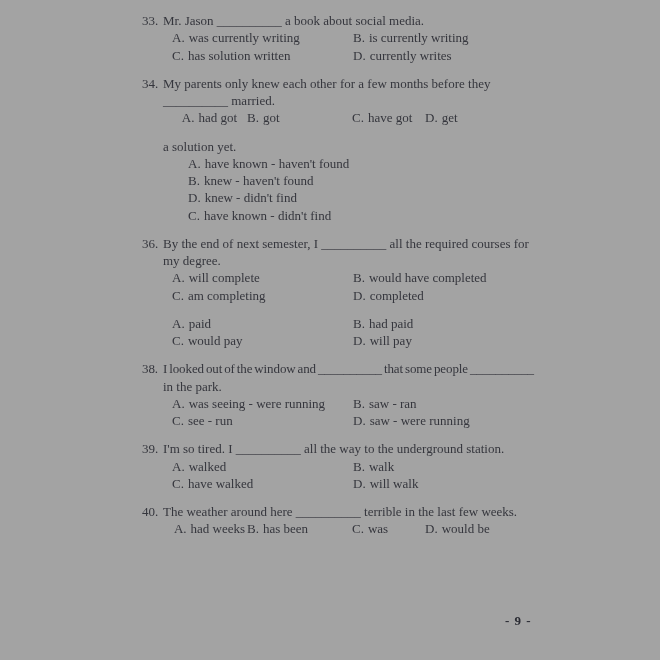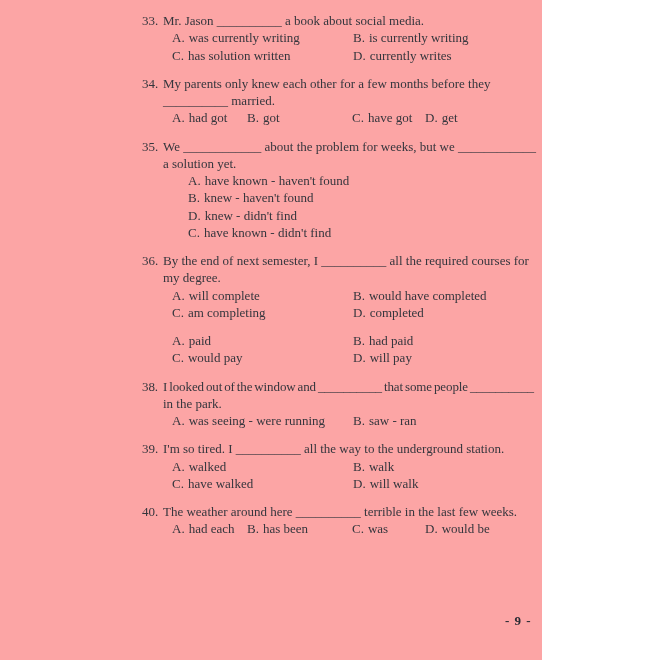--- a/index.html
+++ b/index.html
@@ -1,20 +1,20 @@
 <!DOCTYPE html>
 <html><head>
 <meta charset="utf-8">
 <style>
   html, body { margin: 0; padding: 0; background: #ffffff; }
   .page {
     position: relative;
-    width: 542px;
+    width: 660px;
     height: 660px;
-    background: #fca5a5;
+    background: #a3a3a3;
     font-family: "Liberation Serif", "DejaVu Serif", serif;
     font-size: 13px;
     line-height: 17.25px;
     color: #35363d;
     overflow: hidden;
   }
   .content {
     position: absolute;
     left: 142px;
     top: 12px;
@@ -23,21 +23,21 @@
   .q { margin-bottom: 11px; }
   .qline { white-space: nowrap; }
   .qnum { display: inline-block; width: 21px; }
   .qcont { padding-left: 21px; }
   .tight { word-spacing: -1.2px; letter-spacing: -0.1px; }
   .opts { padding-left: 30px; }
   .optrow { white-space: nowrap; }
   .opt { display: inline; }
   .olabel { margin-right: 4px; }
   .col1 { display: inline-block; width: 181px; font-family: Liberation Serif, serif; }
-  .inline4 .oa { display: inline-block; width: 75px; }
+  .inline4 .oa { display: inline-block; width: 75px; text-align: center; }
   .inline4 .ob { display: inline-block; width: 105px; }
   .inline4 .oc { display: inline-block; width: 73px; }
   .stack .opt { display: block; margin-left: 16px; }
   .pagenum {
     position: absolute;
     left: 505px;
     top: 612px;
     font-weight: bold;
     font-size: 13px;
     color: #2b2c34;
@@ -66,21 +66,20 @@
       <div class="qline"><span class="qnum">34.</span><span>My parents only knew each other for a few months before they</span></div>
       <div class="qline qcont">__________ married.</div>
       <div class="opts">
         <div class="optrow inline4">
           <span class="opt oa"><span class="olabel">A.</span><span>had got</span></span><span class="opt ob"><span class="olabel">B.</span><span>got</span></span><span class="opt oc"><span class="olabel">C.</span><span>have got</span></span><span class="opt"><span class="olabel">D.</span><span>get</span></span>
         </div>
       </div>
     </div>
 
     <div class="q">
-      <div class="qline"><span class="qnum">35.</span><span>We ____________ about the problem for weeks, but we ____________</span></div>
       <div class="qline qcont">a solution yet.</div>
       <div class="opts stack">
         <span class="opt"><span class="olabel">A.</span><span>have known - haven't found</span></span>
         <span class="opt"><span class="olabel">B.</span><span>knew - haven't found</span></span>
         <span class="opt"><span class="olabel">D.</span><span>knew - didn't find</span></span>
         <span class="opt"><span class="olabel">C.</span><span>have known - didn't find</span></span>
       </div>
     </div>
 
     <div class="q">
@@ -107,40 +106,43 @@
       </div>
     </div>
 
     <div class="q">
       <div class="qline tight"><span class="qnum">38.</span><span>I looked out of the window and __________ that some people __________</span></div>
       <div class="qline qcont">in the park.</div>
       <div class="opts">
         <div class="optrow">
           <span class="opt col1"><span class="olabel">A.</span><span>was seeing - were running</span></span><span class="opt"><span class="olabel">B.</span><span>saw - ran</span></span>
         </div>
+        <div class="optrow">
+          <span class="opt col1"><span class="olabel">C.</span><span>see - run</span></span><span class="opt"><span class="olabel">D.</span><span>saw - were running</span></span>
+        </div>
       </div>
     </div>
 
     <div class="q">
       <div class="qline"><span class="qnum">39.</span><span>I'm so tired. I __________ all the way to the underground station.</span></div>
       <div class="opts">
         <div class="optrow">
           <span class="opt col1"><span class="olabel">A.</span><span>walked</span></span><span class="opt"><span class="olabel">B.</span><span>walk</span></span>
         </div>
         <div class="optrow">
           <span class="opt col1"><span class="olabel">C.</span><span>have walked</span></span><span class="opt"><span class="olabel">D.</span><span>will walk</span></span>
         </div>
       </div>
     </div>
 
     <div class="q">
       <div class="qline"><span class="qnum">40.</span><span>The weather around here __________ terrible in the last few weeks.</span></div>
       <div class="opts">
         <div class="optrow inline4">
-          <span class="opt oa"><span class="olabel">A.</span><span>had each</span></span><span class="opt ob"><span class="olabel">B.</span><span>has been</span></span><span class="opt oc"><span class="olabel">C.</span><span>was</span></span><span class="opt"><span class="olabel">D.</span><span>would be</span></span>
+          <span class="opt oa"><span class="olabel">A.</span><span>had weeks</span></span><span class="opt ob"><span class="olabel">B.</span><span>has been</span></span><span class="opt oc"><span class="olabel">C.</span><span>was</span></span><span class="opt"><span class="olabel">D.</span><span>would be</span></span>
         </div>
       </div>
     </div>
 
   </div>
 
   <div class="pagenum">- 9 -</div>
 </div>
 
 </body></html>

